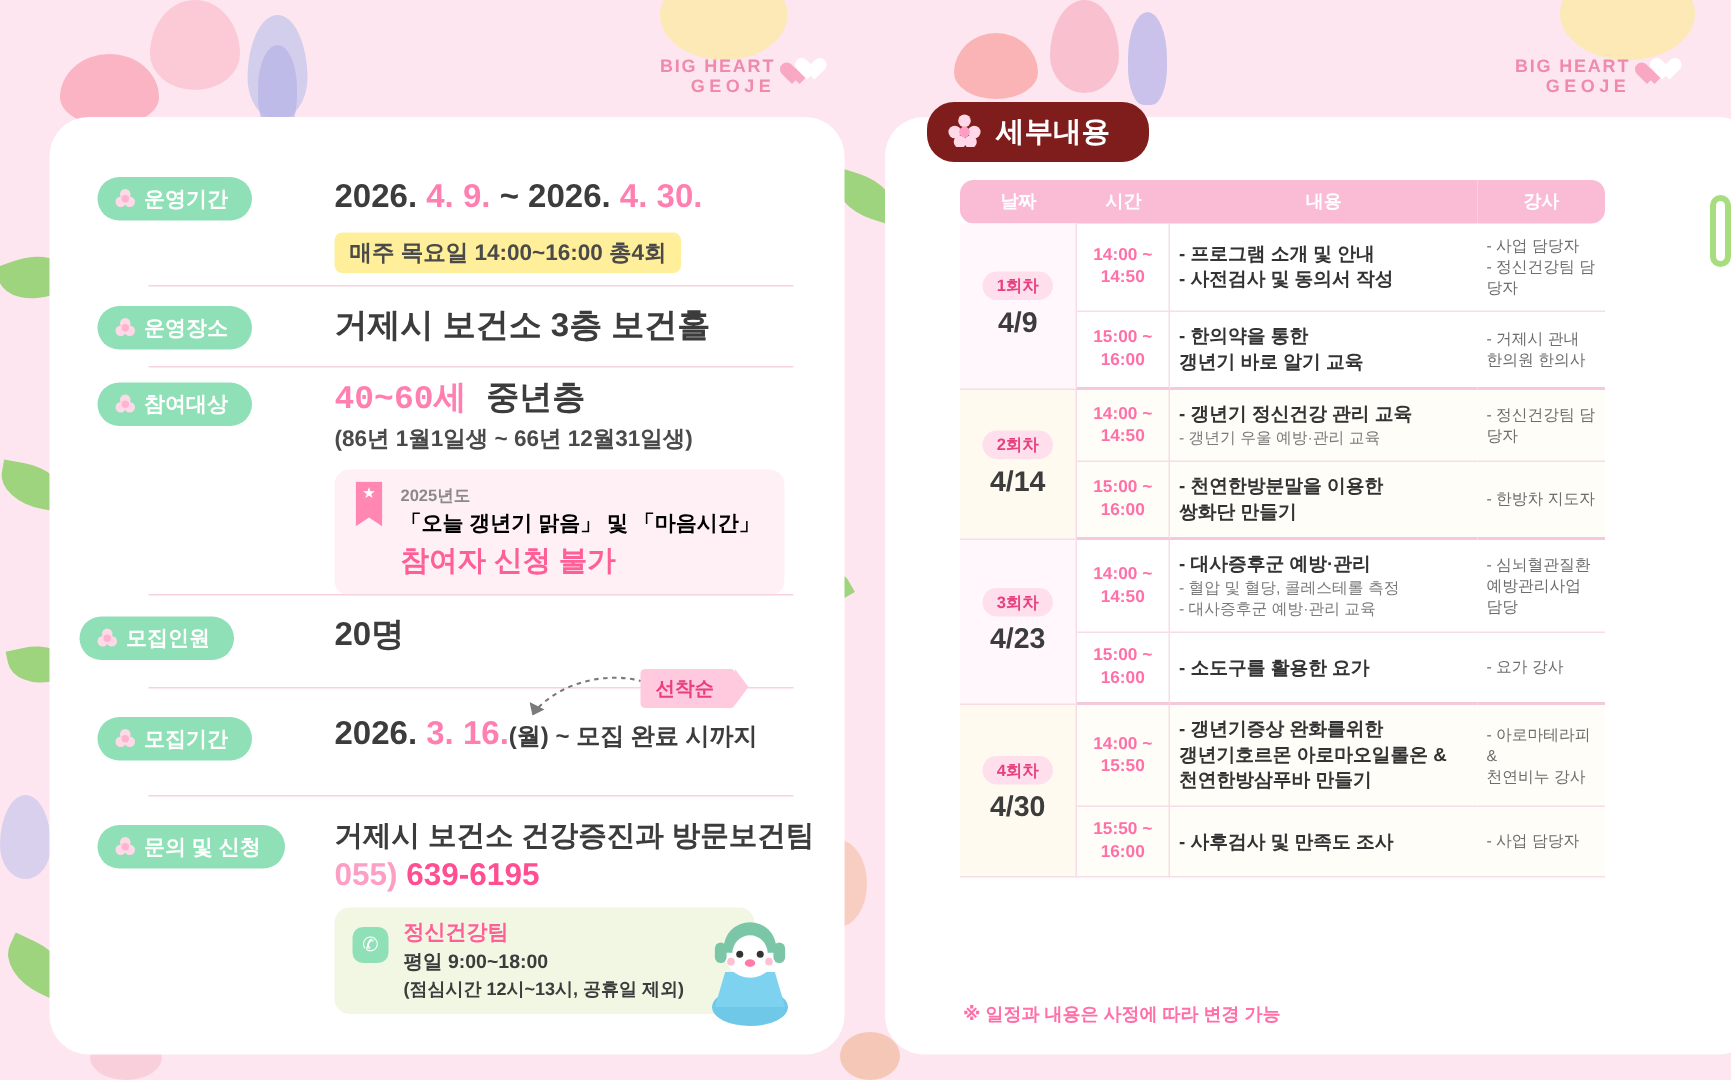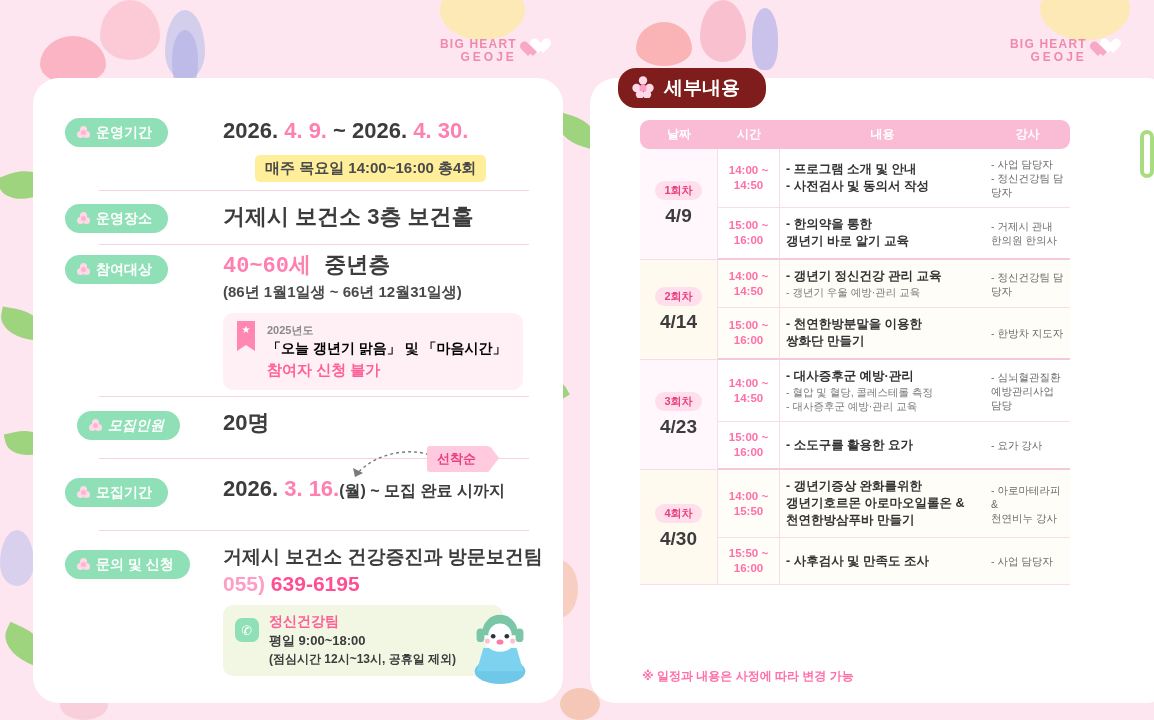--- a/index.html
+++ b/index.html
@@ -106,21 +106,21 @@
   }
   .notice-box .bookmark {
     position: absolute; left: 14px; top: 8px;
     width: 18px; height: 30px; background: #ff87b2;
     clip-path: polygon(0 0, 100% 0, 100% 100%, 50% 80%, 0 100%);
     display: flex; align-items: flex-start; justify-content: center;
     color: #fff; font-size: 10px; padding-top: 3px;
   }
   .notice-box .l1 { font-size: 11px; color: #8a8a8a; font-weight: bold; }
   .notice-box .l2 { font-size: 14px; color: #000000; font-weight: bold; margin-top:2px;}
-  .notice-box .l3 { font-size: 15px; color: #ff5f97; font-weight: bold; margin-top:3px;}
+  .notice-box .l3 { font-size: 19px; color: #ff5f97; font-weight: bold; margin-top:3px;}
 
   .ribbon {
     position: absolute;
     background: #ffc9de;
     color: #e8407f;
     font-size: 13px; font-weight: bold;
     padding: 4px 14px 4px 10px;
     border-radius: 3px;
   }
   .ribbon::after{
@@ -270,21 +270,21 @@
           <span class="p2"></span>
           <span class="p3"></span>
           <span class="c"></span>
         </span>
       <span>운영기간</span>
     </div>
   </div>
   <div class="row val" style="left:190px;top:40px;">
     <span>2026. </span><span class="pink">4. 9.</span><span> ~ 2026. </span><span class="pink">4. 30.</span>
   </div>
-  <div class="row" style="left:190px;top:77px;margin-left:32px;">
+  <div class="row" style="left:190px;top:77px;">
     <span class="highlight-yellow">매주 목요일 14:00~16:00 총4회</span>
   </div>
   <div class="hr" style="left:66px;top:112px;width:430px;"></div>
 
   <div class="row" style="left:32px;top:126px;">
     <div class="pill">
       <span class="flower">
           <span class="p1"></span>
           <span class="p2"></span>
           <span class="p3"></span>
@@ -315,21 +315,21 @@
   <div class="notice-box" style="left:190px;top:235px;">
     <div class="bookmark">
         <span>★</span>
       </div>
     <div class="l1">2025년도</div>
     <div class="l2">「오늘 갱년기 맑음」 및 「마음시간」</div>
     <div class="l3">참여자 신청 불가</div>
   </div>
   <div class="hr" style="left:66px;top:318px;width:430px;"></div>
 
-  <div class="row" style="left:44px;top:333px;font-style:italic;">
+  <div class="row" style="left:20px;top:333px;">
     <div class="pill">
       <span class="flower">
           <span class="p1"></span>
           <span class="p2"></span>
           <span class="p3"></span>
           <span class="c"></span>
         </span>
       <span>모집인원</span>
     </div>
   </div>

